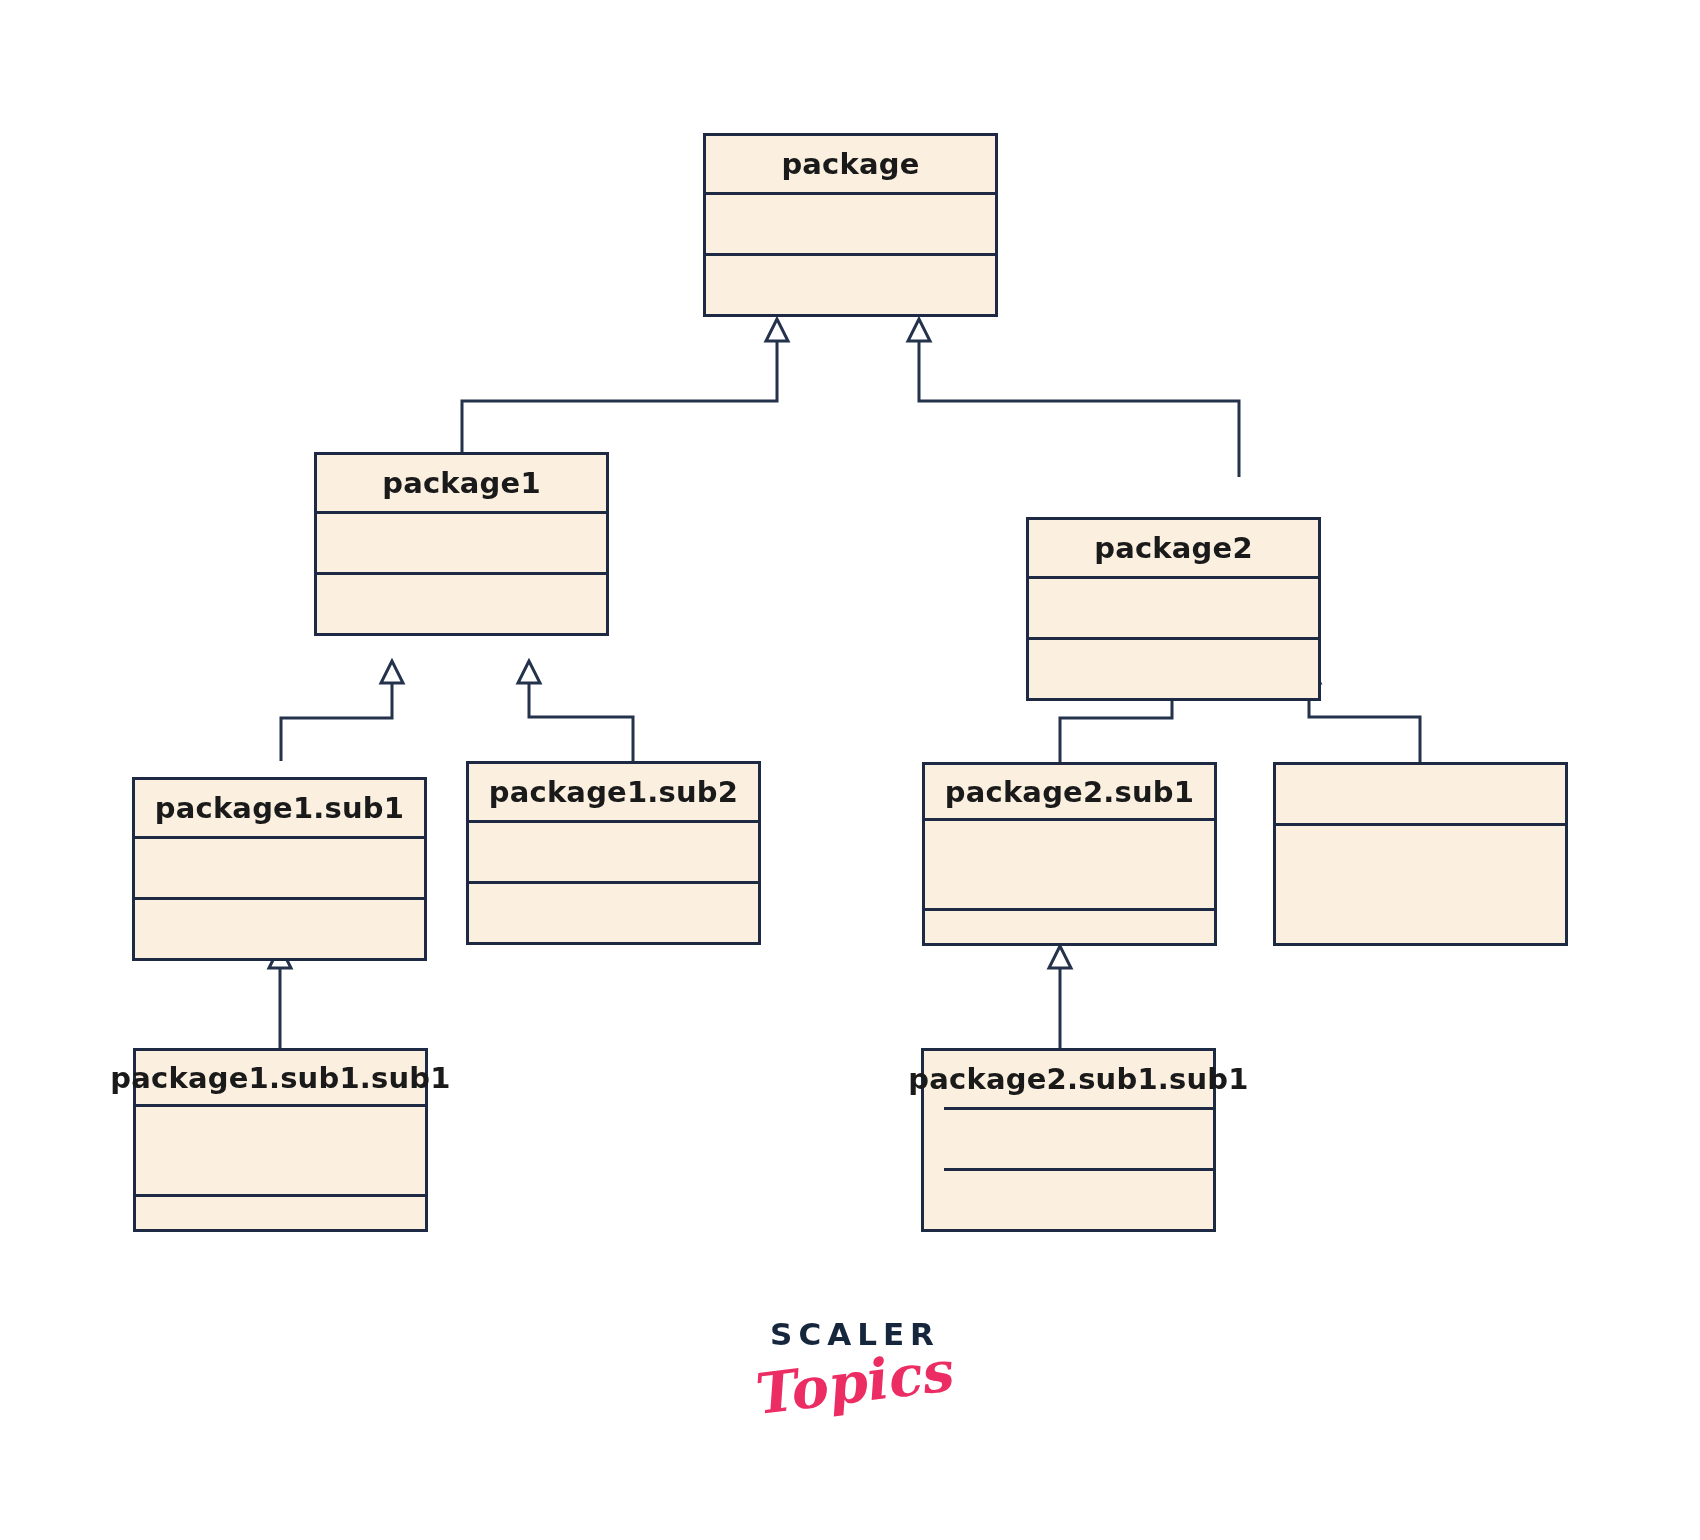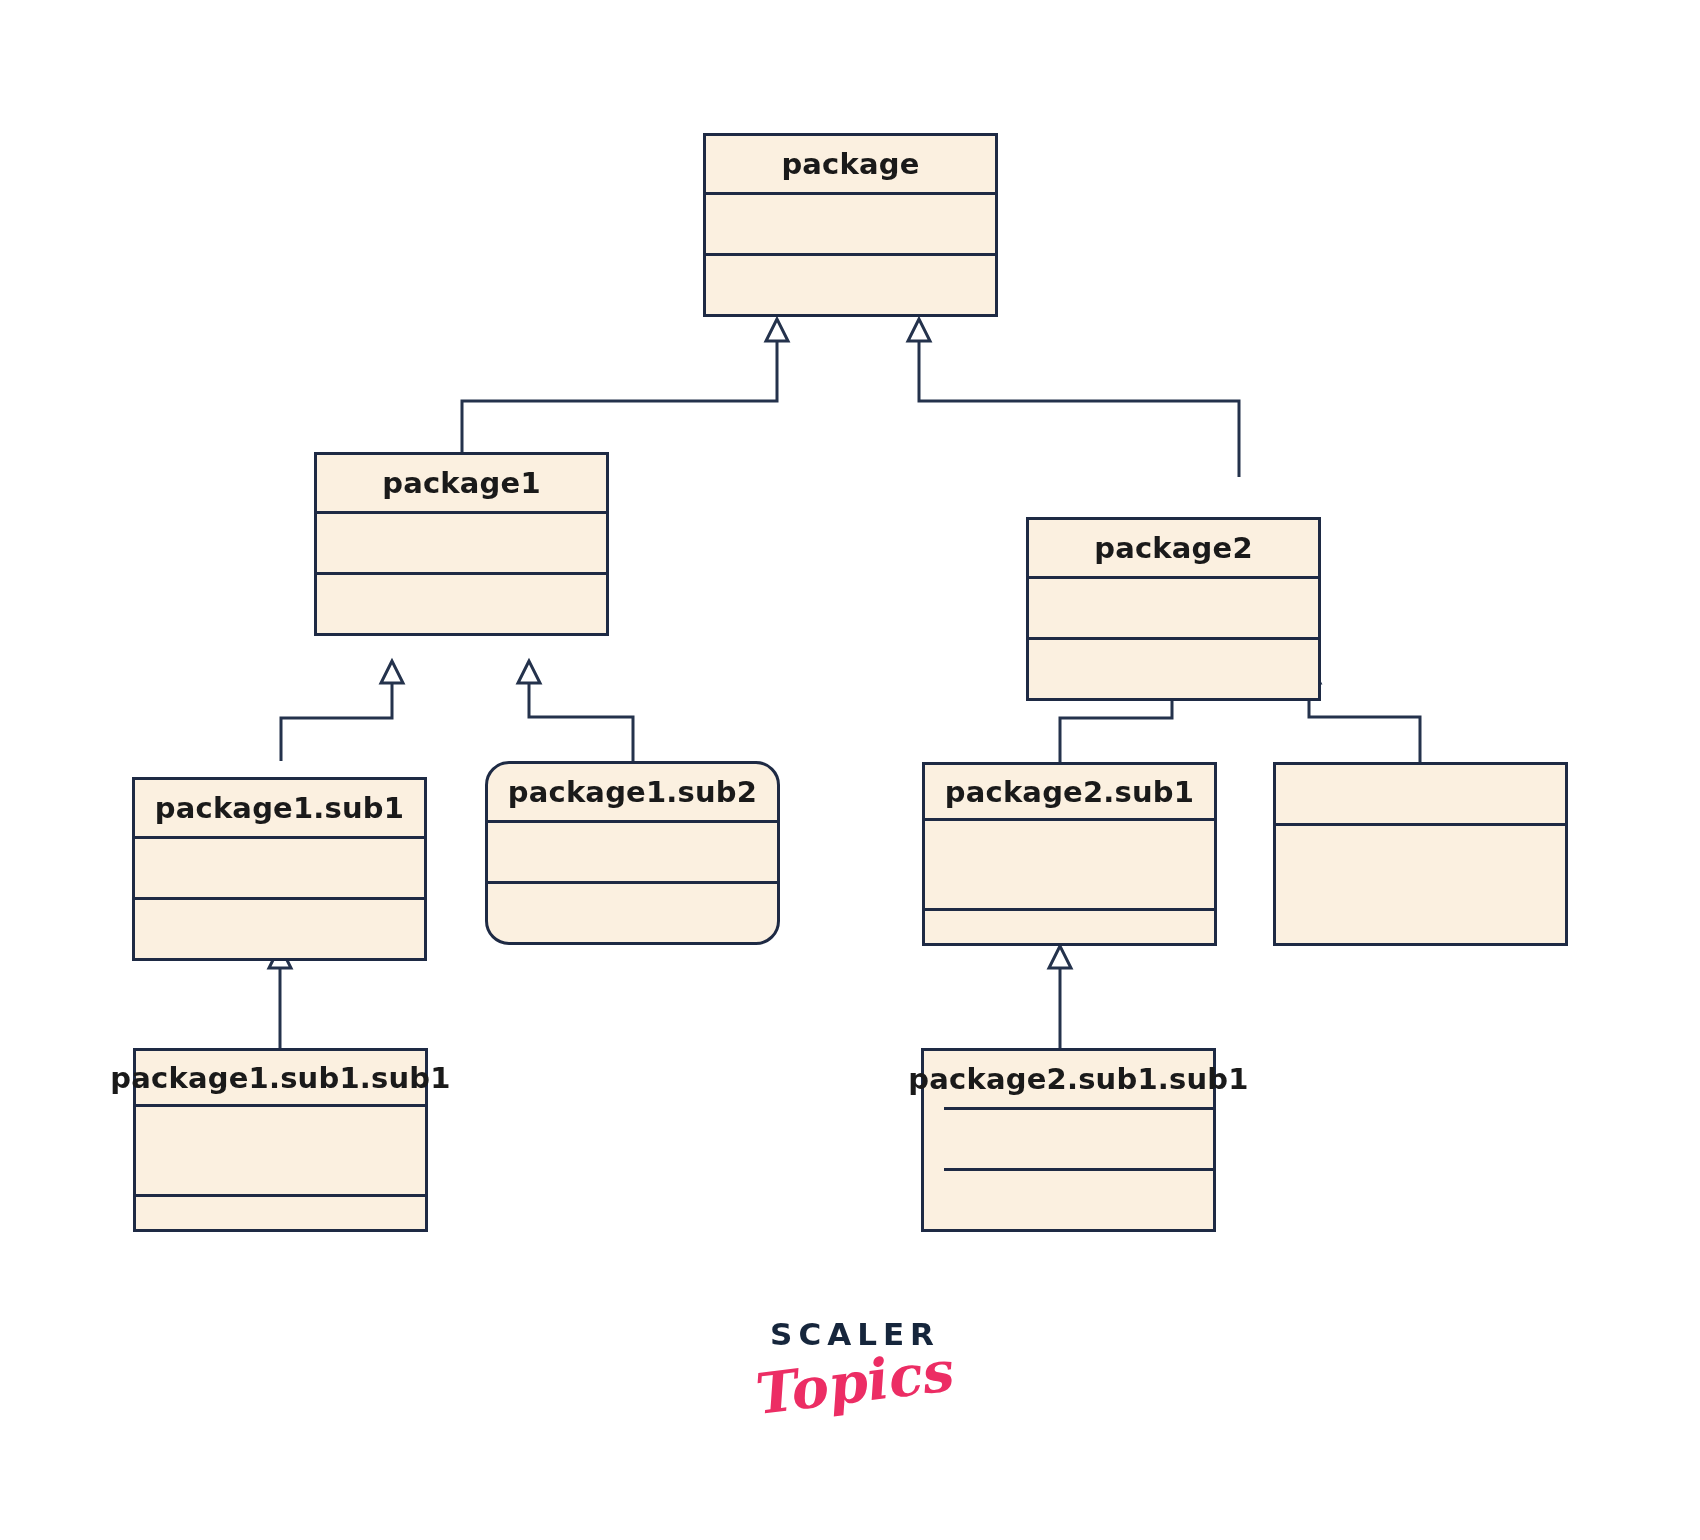--- a/index.html
+++ b/index.html
@@ -40,21 +40,21 @@
     font-size:29px;font-weight:bold;color:var(--label_text);
     letter-spacing:0.2px;white-space:nowrap;
   }
   .uml-mid{height:61px;box-sizing:border-box;border-bottom:3px solid var(--node_border);}
   .uml-bot{flex:1;}
   
   #node-root   {left:703px;  top:133px;}
   #node-p1     {left:314px;  top:452px;}
   #node-p2     {left:1026px; top:477px;margin-top:40px;}
   #node-p1s1   {left:132px;  top:761px;margin-top:16px;}
-  #node-p1s2   {left:485px;  top:761px;border-radius:24px;}
+  #node-p1s2   {left:466px;  top:761px;}
   #node-p2s1   {left:922px;  top:762px;gap:32px;}
   #node-p2s2   {left:1273px; top:762px;}
   #node-p1s1s1 {left:133px;  top:1048px;gap:32px;}
   #node-p2s1s1 {left:921px;  top:1048px;padding-left:20px;}
   .logo{
     position:absolute;left:755px;top:1316px;width:200px;
     text-align:center;user-select:none;
   }
   .logo-brand{
     font-family:"DejaVu Sans","Liberation Sans",sans-serif;

